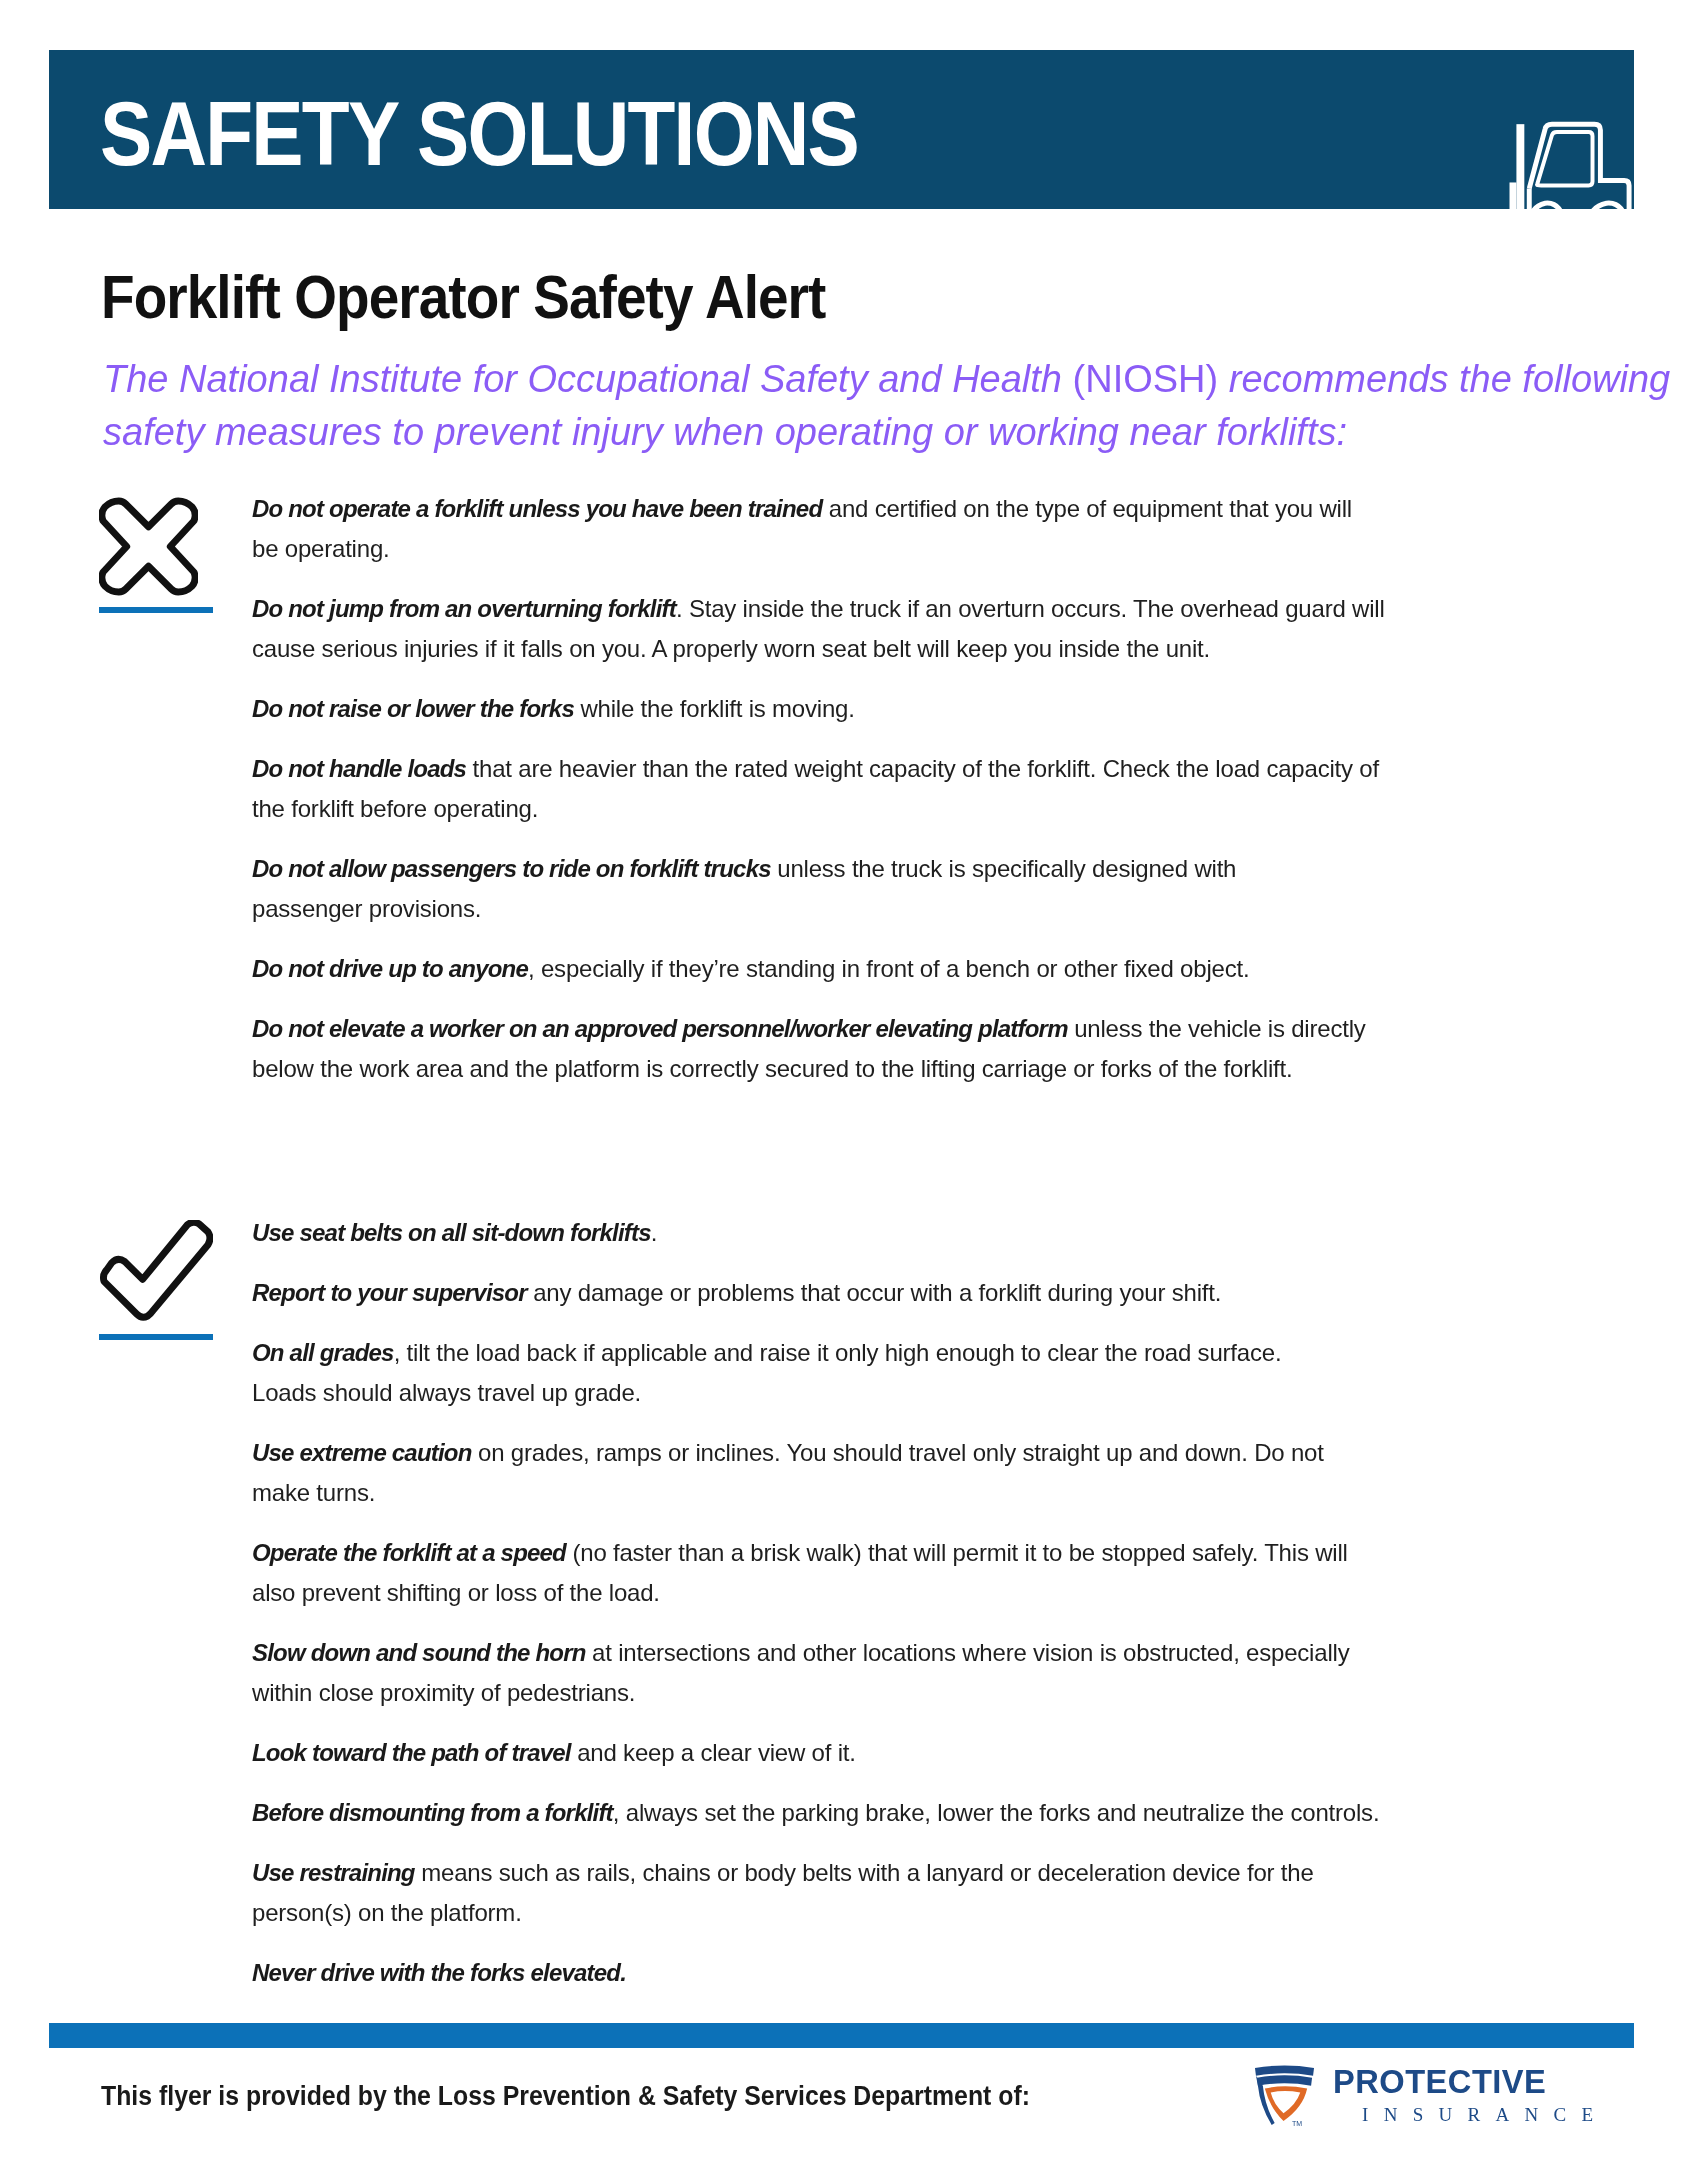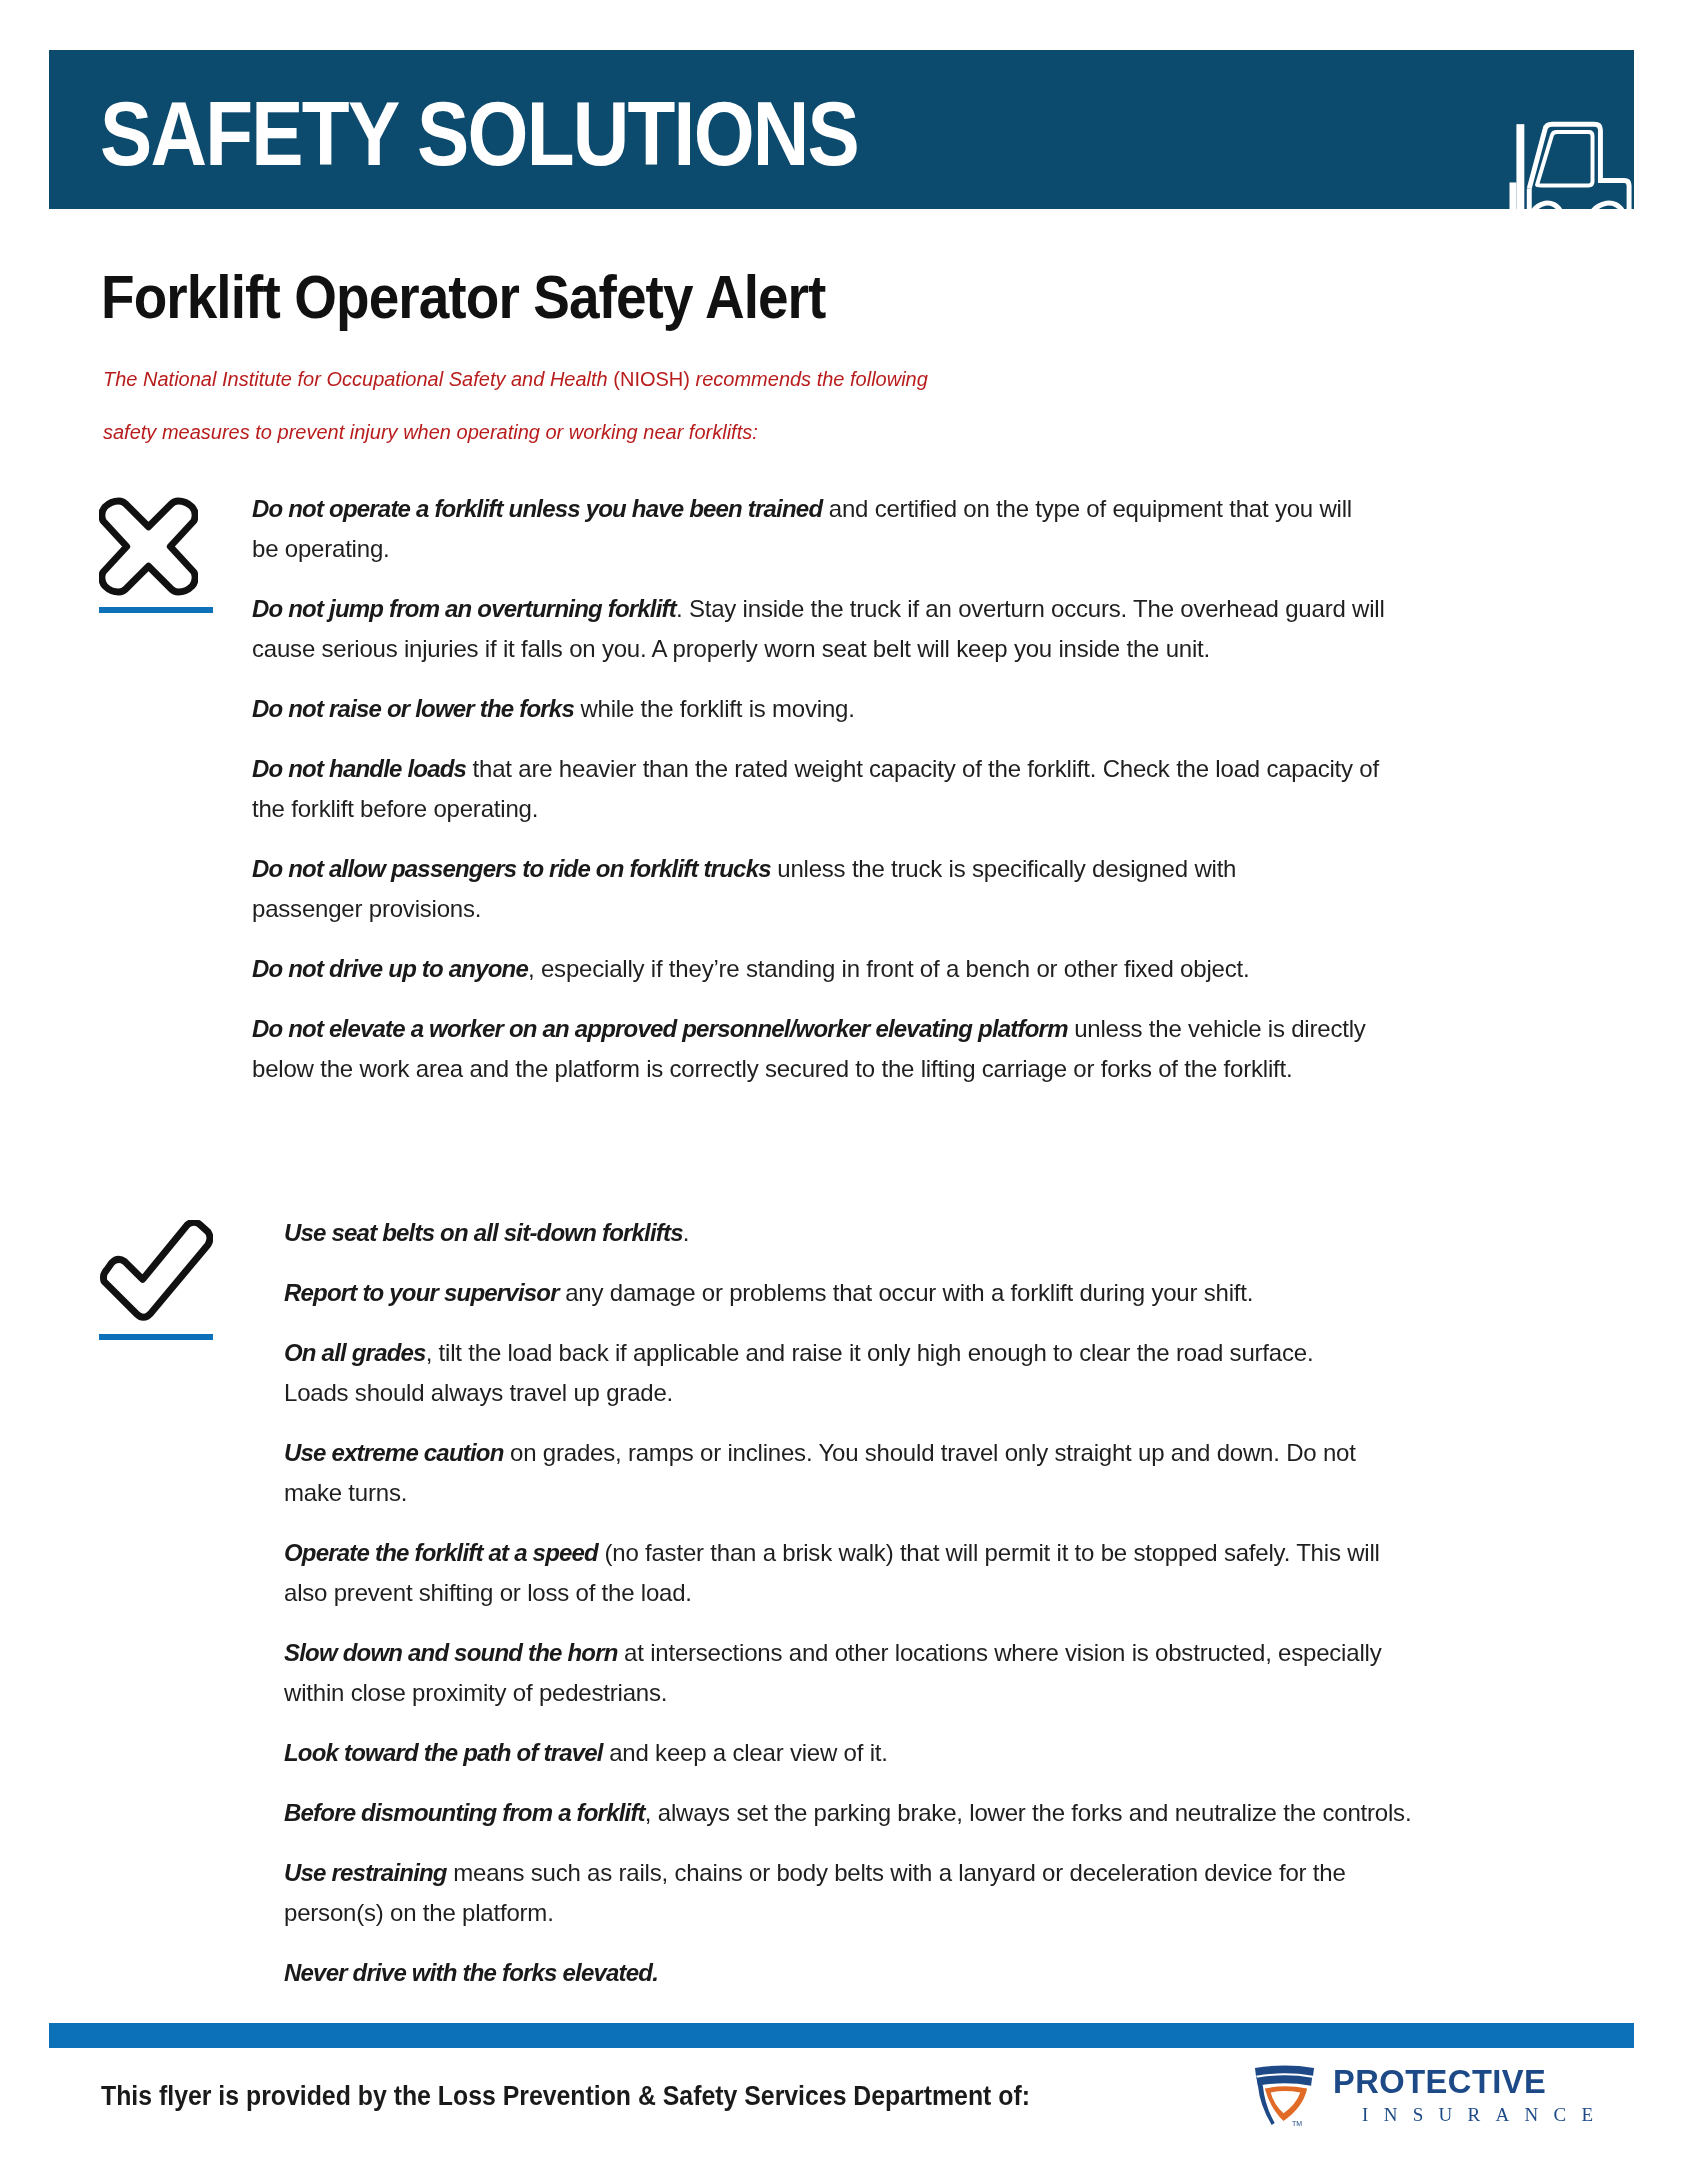--- a/index.html
+++ b/index.html
@@ -1,21 +1,21 @@
 <!DOCTYPE html>
 <html><head>
 <meta charset="utf-8">
 <style>
   html, body { margin: 0; padding: 0; }
   body { width: 1683px; height: 2178px; position: relative; background: #ffffff; overflow: hidden; color: #1a1a1a; font-family: "Liberation Sans", sans-serif; }
   .banner { position: absolute; left: 49px; top: 50px; width: 1585px; height: 159px; background: #0c4a6e; }
   .banner-title { position: absolute; left: 51px; top: 38px; font-family: "Liberation Sans", sans-serif; font-weight: bold; font-size: 91px; line-height: 91px; color: #ffffff; letter-spacing: -2px; transform: scaleX(0.86); transform-origin: left top; white-space: nowrap; }
   .forklift { position: absolute; left: 1419px; top: 69px; width: 168px; height: 121px; }
   .title { position: absolute; left: 101px; top: 263px; font-weight: bold; font-size: 61px; line-height: 69px; color: #111; letter-spacing: -1px; transform: scaleX(0.9); transform-origin: left top; white-space: nowrap; }
-  .subtitle { position: absolute; left: 103px; top: 353px; font-size: 20px; line-height: 53px; color: #b91c1c; font-style: italic; white-space: nowrap; }
+  .subtitle { position: absolute; left: 103px; top: 353px; font-size: 38px; line-height: 53px; color: #8b5cf6; font-style: italic; white-space: nowrap; }
   .subtitle .up { font-style: normal; }
   .section-icon { position: absolute; left: 99px; width: 99px; height: 99px; }
   .section-rule { position: absolute; left: 99px; width: 114px; height: 6px; background: #0c71b8; }
   .items { position: absolute; left: 252px; width: 1346px; }
   .item { margin: 0 0 20px 0; }
   .line { font-size: 24px; line-height: 40px; height: 40px; white-space: nowrap; color: #1f1f1f; letter-spacing: -0.2px; }
   .line b { font-weight: bold; font-style: italic; color: #1a1a1a; letter-spacing: -0.8px; text-align: right; }
   .footer-bar { position: absolute; left: 49px; top: 2023px; width: 1585px; height: 25px; background: #0c71b8; }
   .footer-text { position: absolute; left: 101px; top: 2079px; font-weight: bold; font-size: 27px; line-height: 34px; color: #1a1a1a; white-space: nowrap; transform: scaleX(0.92); transform-origin: left top; }
   .logo { position: absolute; left: 1249px; top: 2061px; width: 347px; height: 69px; }
@@ -84,21 +84,21 @@
     <div class="line"><b>Do not elevate a worker on an approved personnel/worker elevating platform</b><span> unless the vehicle is directly</span></div>
     <div class="line">below the work area and the platform is correctly secured to the lifting carriage or forks of the forklift.</div>
   </div>
 </div>
 
 <svg class="section-icon" style="top:1220px; height:101px; width:114px;" viewBox="0 0 115 102">
   <path d="M8 50 Q3 55 5 62 L38 95 Q43 100 49 97 Q52 95 54 92 L110 25 Q114 18 110 12 L101 4 Q95 0 89 5 L44 60 L26 42 Q19 37 13 43 Z" fill="none" stroke="#111" stroke-width="7" stroke-linejoin="round"></path>
 </svg>
 <div class="section-rule" style="top:1334px;"></div>
 
-<div class="items" style="top:1213px;margin-left:32px;">
+<div class="items" style="top:1213px;">
   <div class="item">
     <div class="line"><b>Use seat belts on all sit-down forklifts</b><span>.</span></div>
   </div>
   <div class="item">
     <div class="line"><b>Report to your supervisor</b><span> any damage or problems that occur with a forklift during your shift.</span></div>
   </div>
   <div class="item">
     <div class="line"><b>On all grades</b><span>, tilt the load back if applicable and raise it only high enough to clear the road surface.</span></div>
     <div class="line">Loads should always travel up grade.</div>
   </div>

